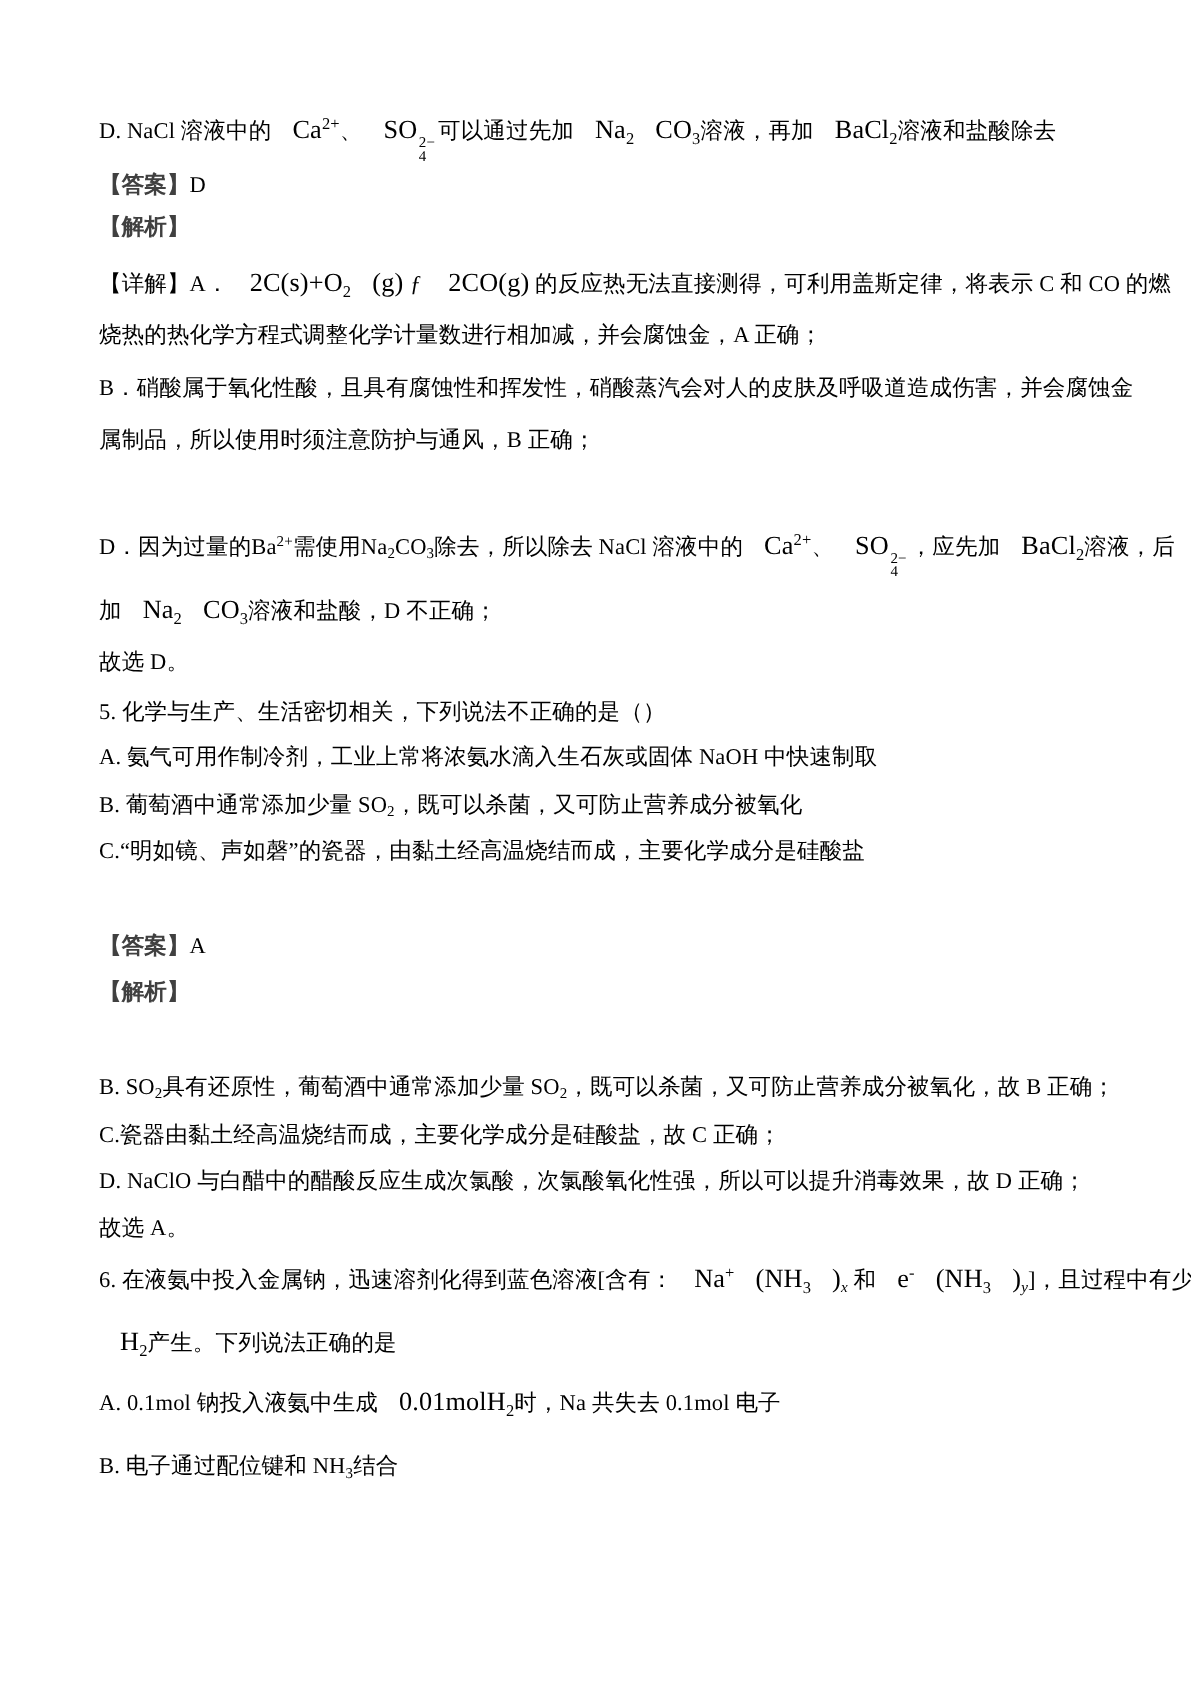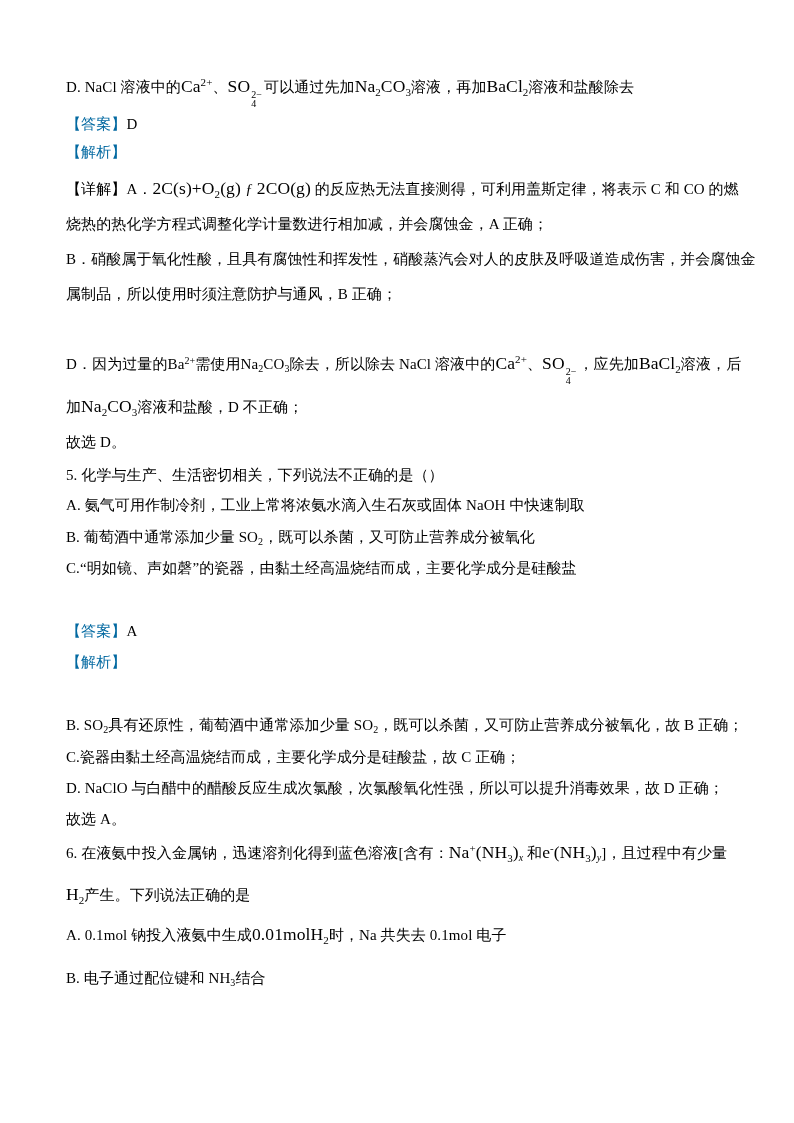--- a/index.html
+++ b/index.html
@@ -14,23 +14,23 @@
   }
   .line{
     position:absolute;
     left:66px;
     max-width:700px;
     white-space:nowrap;
     font-size:15px;
     line-height:22px;
     letter-spacing:0.1px;
   }
-  .mk{color:#0369a1;}
+  .mk{color:#404040;font-weight:bold;}
   .it{font-style:italic;}
-  .fm{font-size:17.5px;font-family:"Liberation Serif","DejaVu Serif",serif;}
+  .fm{font-size:17.5px;font-family:"Liberation Serif","DejaVu Serif",serif;padding-left:14px;}
   sub{font-size:10px;line-height:1;vertical-align:-3px;}
   sup{font-size:10px;line-height:1;vertical-align:5px;}
   sub.f{font-size:11px;vertical-align:-4px;}
   sup.f{font-size:11px;vertical-align:6px;}
   sub.it,sup.it{font-style:italic;}
   .stk{
     display:inline-flex;
     flex-direction:column;
     align-items:flex-start;
     vertical-align:-6px;

